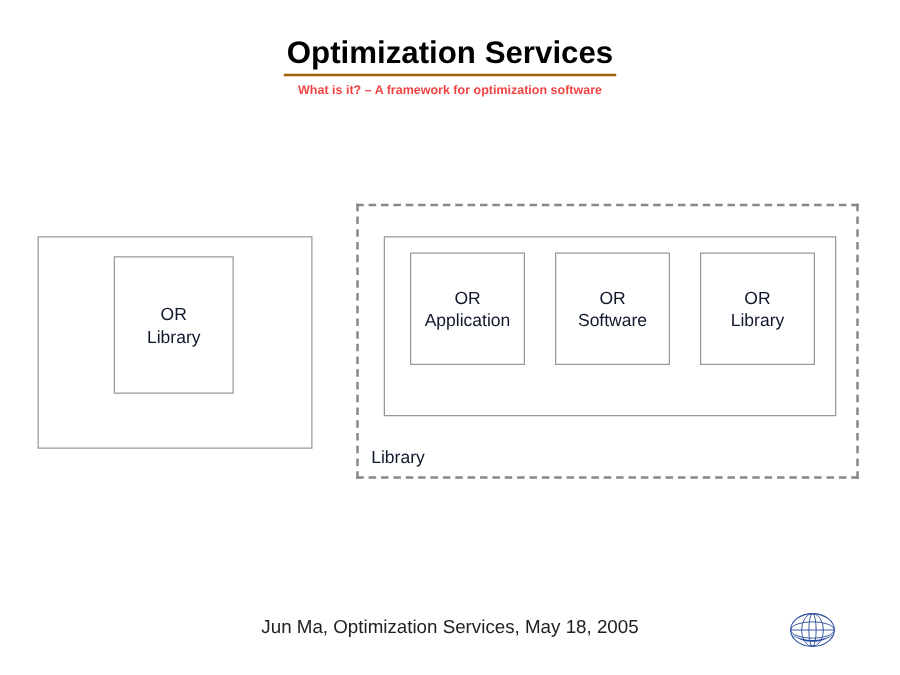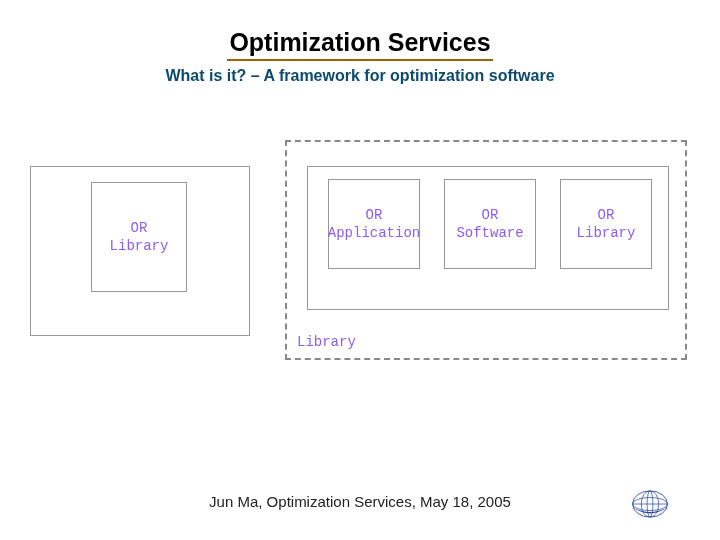--- a/index.html
+++ b/index.html
@@ -18,32 +18,32 @@
   .title {
     font-size: 25px;
     font-weight: bold;
     color: #000;
     display: inline-block;
     border-bottom: 2px solid #a16207;
     padding: 0 2px 2px 2px;
   }
   .subtitle {
     margin-top: 6px;
-    font-size: 16px;
+    font-size: 10px;
     font-weight: bold;
-    color: #0c4a6e;
+    color: #ef4444;
   }
   .diagram {
     position: absolute;
-    top: 136px;
+    top: 159px;
     left: 30px;
     width: 660px;
     height: 230px;
-    font-family: Liberation Mono, monospace;
-    color: #8b5cf6;
+    font-family: Liberation Sans, sans-serif;
+    color: #0f172a;
   }
   
   .left-outer {
     position: absolute;
     left: 0; top: 30px;
     width: 220px; height: 170px;
     border: 1.5px solid #999;
   }
   .left-inner {
     position: absolute;

